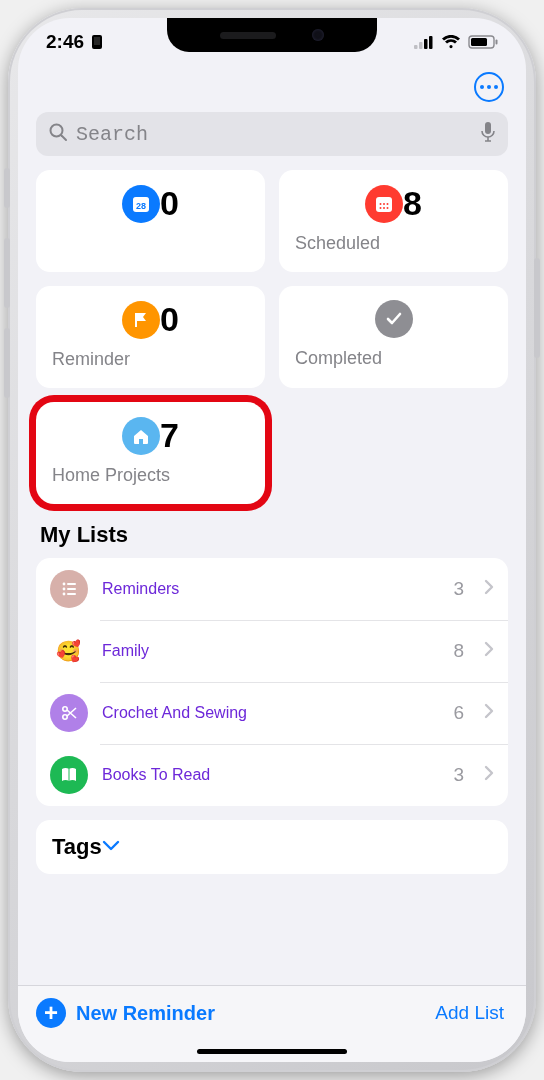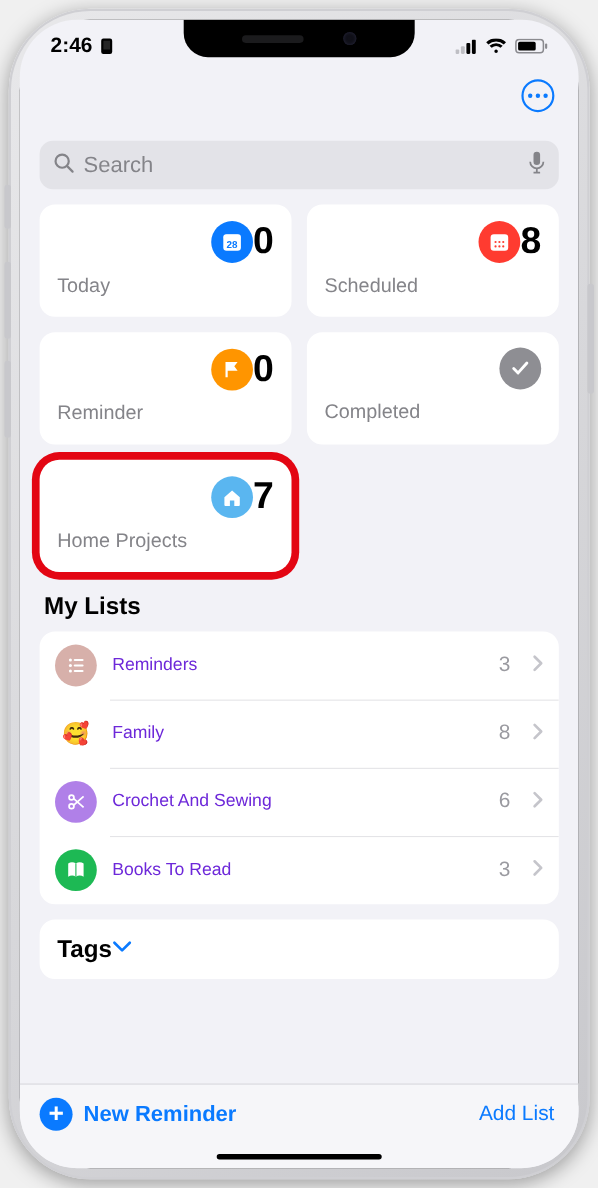--- a/index.html
+++ b/index.html
@@ -53,31 +53,31 @@
   .sb-left { display:flex; align-items:center; gap:6px; }
   .sb-right { display:flex; align-items:center; gap:7px; }
   .sb-icon svg { display:block; }
   .top-actions { display:flex; justify-content:flex-end; padding:6px 22px 10px; }
   .more-btn {
     width:30px; height:30px; border:2px solid #0a7aff; border-radius:50%;
     display:flex; align-items:center; justify-content:center; color:#0a7aff;
   }
   .more-btn span { width:4px; height:4px; background:#0a7aff; border-radius:50%; margin:0 1.5px; }
   .search-bar {
-    margin:16px 18px 14px; height:44px; background:#e3e3e8; border-radius:12px;
-    display:flex; align-items:center; padding:0 12px; color:#848489;
+    margin:0 18px 14px; height:44px; background:#e3e3e8; border-radius:12px;
+    display:flex; align-items:center; padding:0 12px; color:#848489;font-family:Liberation Mono, monospace;
   }
   .search-bar .sicon { margin-right:8px; }
   .search-bar .stext { flex:1; font-size:20px; }
   .cards { padding:0 18px; display:grid; grid-template-columns:1fr 1fr; gap:14px; }
   .card {
     background:#fff; border-radius:14px; padding:14px 16px 12px;
     display:flex; flex-direction:column; min-height:102px; position:relative;
   }
-  .card .row1 { display:flex; justify-content:flex-end; align-items:center; }
+  .card .row1 { display:flex; justify-content:center; align-items:center; }
   .card .cicon {
     width:38px; height:38px; border-radius:50%; display:flex; align-items:center; justify-content:center;
   }
   .card .count { font-size:34px; font-weight:700; color:#000; }
   .card .label { font-size:18px; color:#848489; font-weight:500; margin-top:10px; }
   .card.highlight { box-shadow:0 0 0 7px #e30613; border-radius:18px; }
   .section-title { font-size:22px; font-weight:700; padding:18px 22px 10px; color:#000;}
   .lists { margin:0 18px; background:#fff; border-radius:14px; overflow:hidden; }
   .list-item {
     display:flex; align-items:center; gap:14px; padding:12px 14px 12px 14px;
@@ -188,21 +188,20 @@
           <div class="row1">
             <div class="cicon" style="background:#0a7aff">
               <svg width="20" height="20" viewBox="0 0 20 20">
                   <rect x="2" y="3" width="16" height="15" rx="3" fill="#fff"></rect>
                   <rect x="2" y="3" width="16" height="5" rx="3" fill="#fff" opacity=".4"></rect>
                   <text x="10" y="15" text-anchor="middle" font-size="9" fill="#0a7aff" font-weight="700">28</text>
                 </svg>
             </div>
             <div class="count">0</div>
           </div>
-          <div class="label">Today</div>
         </div>
 
         <div class="card">
           <div class="row1">
             <div class="cicon" style="background:#ff3b30">
               <svg width="20" height="20" viewBox="0 0 20 20">
                   <rect x="2" y="3" width="16" height="15" rx="3" fill="#fff"></rect>
                   <circle cx="6.5" cy="10" r="1" fill="#ff3b30"></circle>
                   <circle cx="10" cy="10" r="1" fill="#ff3b30"></circle>
                   <circle cx="13.5" cy="10" r="1" fill="#ff3b30"></circle>

